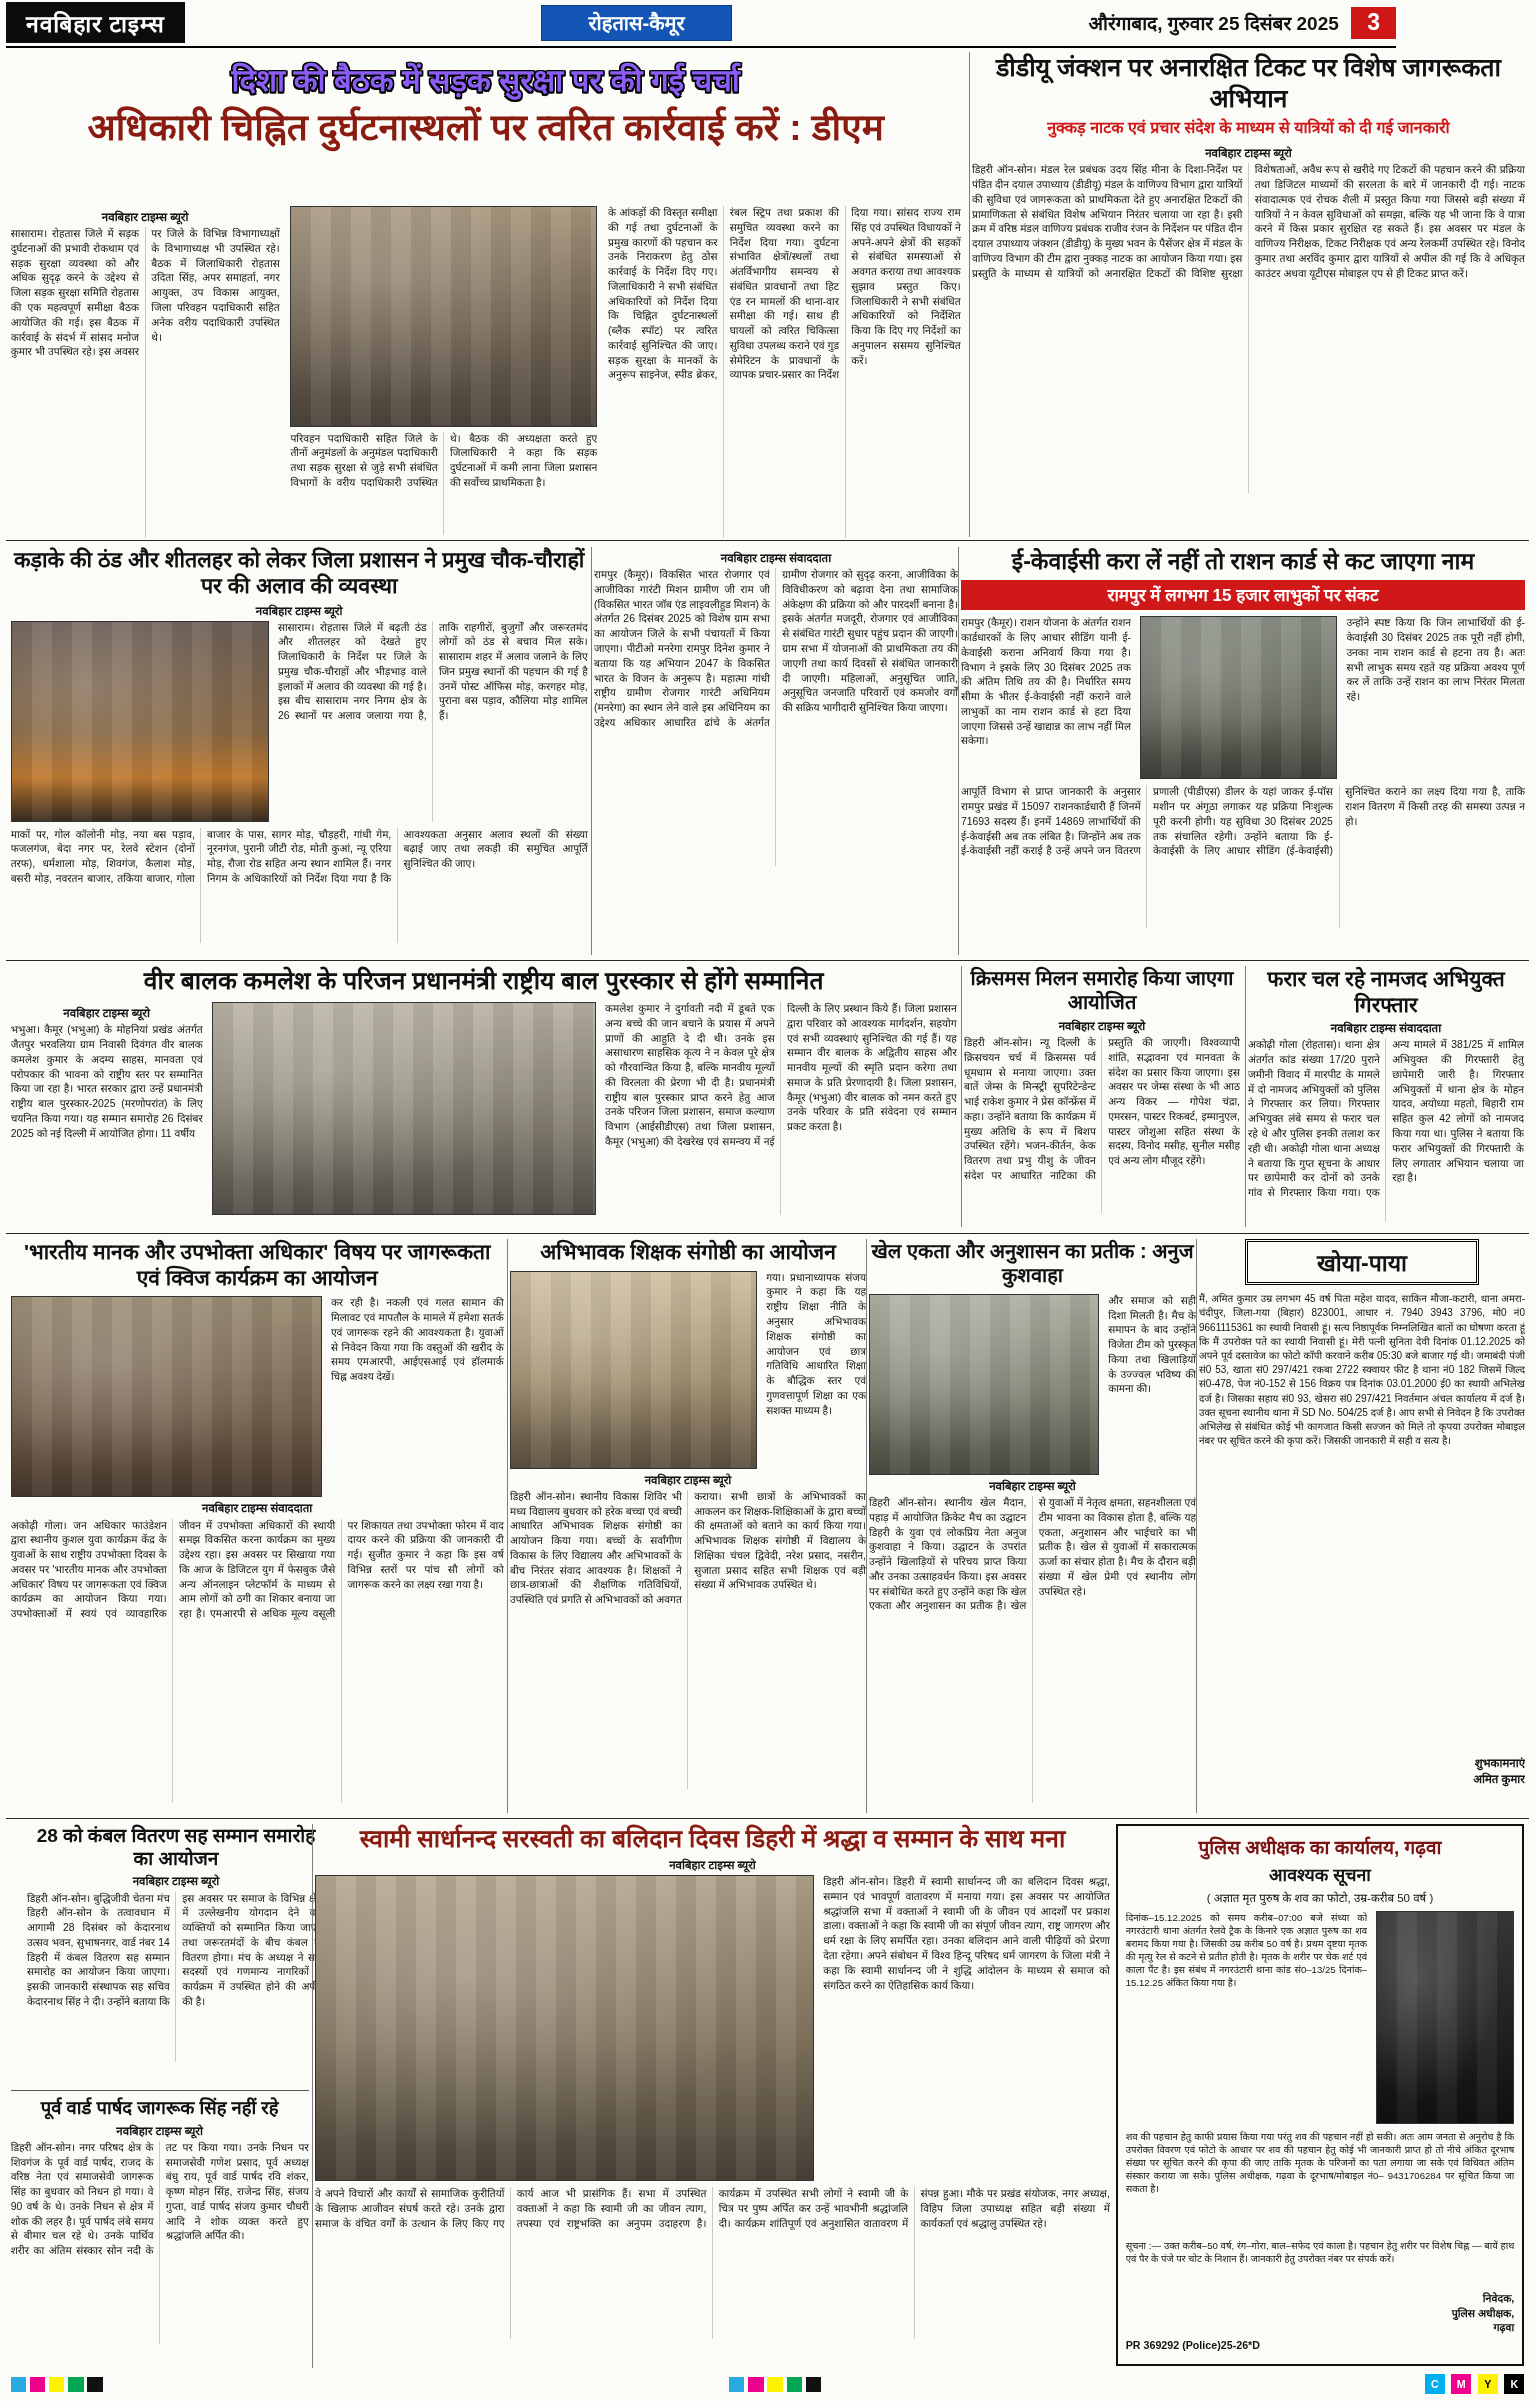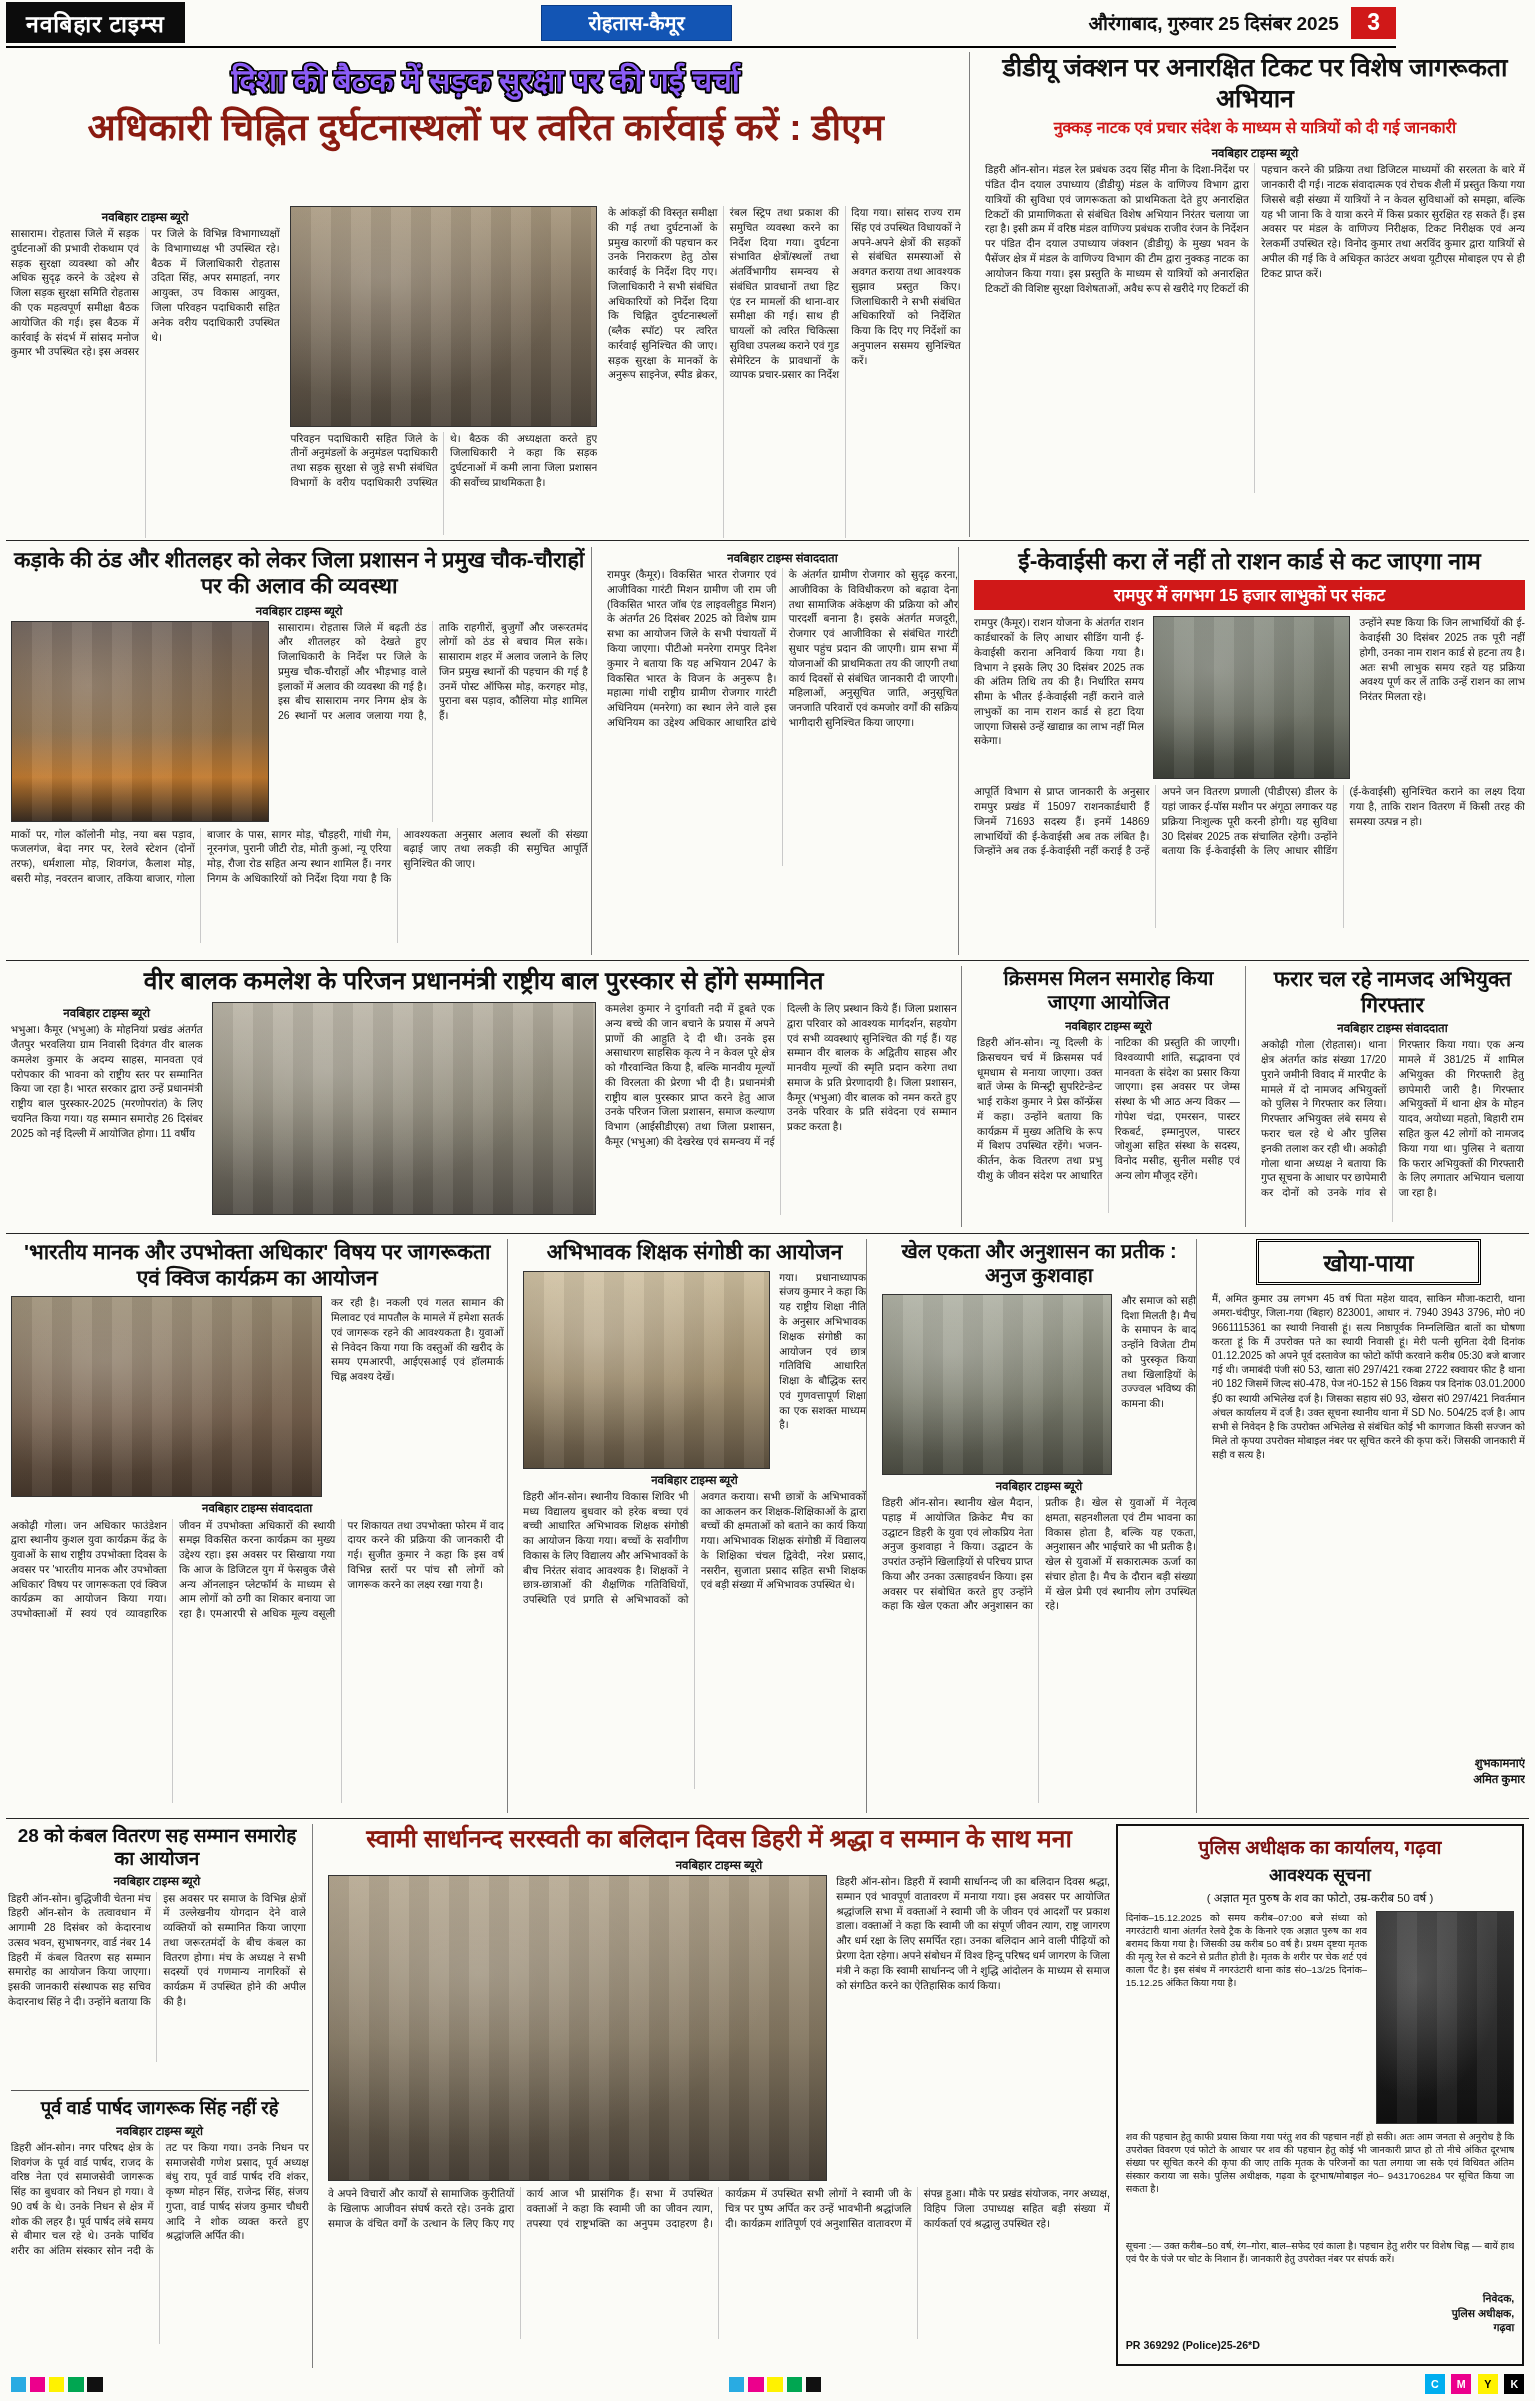--- a/index.html
+++ b/index.html
@@ -19,21 +19,21 @@
   .kicker{font-size:31px;font-weight:800;text-align:center;color:#8b5cf6;
     text-shadow:-1.5px -1.5px 0 #000,1.5px -1.5px 0 #000,-1.5px 1.5px 0 #000,1.5px 1.5px 0 #000,0 -1.5px 0 #000,0 1.5px 0 #000,-1.5px 0 0 #000,1.5px 0 0 #000}
   .lead-hl{font-size:37px;font-weight:800;text-align:center;line-height:1.18}
   .byline{font-weight:700;font-size:11.5px;text-align:center;padding:3.1px 0}
   .bt{font-size:10.4px;line-height:1.42;text-align:justify;overflow:hidden}
   .sm{font-size:9.6px;line-height:1.36}
   .c2{column-count:2;column-gap:12.3px;column-rule:0.8px solid #c9c9c9}
   .c3{column-count:3;column-gap:12.3px;column-rule:0.8px solid #c9c9c9}
   .c4{column-count:4;column-gap:12.3px;column-rule:0.8px solid #c9c9c9}
   .row{display:flex;gap:9.2px}
-  .vline{border-left:0.8px solid #7d7d7d;padding-left:15px}
+  .vline{border-left:0.8px solid #7d7d7d;padding-left:2px}
   .hrule{border-top:1.5px solid #262626;height:0}
   .subhead-red{color:#d01818;font-weight:800;font-size:16px;text-align:center;margin:4.6px 0;line-height:1.25}
   .redbar{background:#d01818;color:#fff;font-weight:800;font-size:17px;text-align:center;padding:3.8px 1.5px;margin-top:4.6px}
   
   .photo{position:relative;border:0.8px solid #333;flex-shrink:0}
   .photo::before{content:"";position:absolute;inset:0;
     background:radial-gradient(ellipse at 30% 32%,rgba(255,255,255,.18),transparent 60%),
     repeating-linear-gradient(90deg,rgba(0,0,0,.07) 0 20px,rgba(255,255,255,.05) 20px 40px)}
   .ph-meeting{background:linear-gradient(180deg,#a9997f 0%,#7d6f5c 45%,#4e463c 100%)}
   .ph-fire{background:linear-gradient(180deg,#6f625a 0%,#8a6a45 55%,#c27a2e 78%,#3a2d22 100%)}
@@ -190,21 +190,21 @@
     <div class="khoya-title-box">खोया-पाया</div>
     <div class="bt" style="font-size:10px;height:458px">मैं, अमित कुमार उम्र लगभग 45 वर्ष पिता महेश यादव, साकिन मौजा-कटारी, थाना अमरा-चंदीपुर, जिला-गया (बिहार) 823001, आधार नं. 7940 3943 3796, मो0 नं0 9661115361 का स्थायी निवासी हूं। सत्य निष्ठापूर्वक निम्नलिखित बातों का घोषणा करता हूं कि मैं उपरोक्त पते का स्थायी निवासी हूं। मेरी पत्नी सुनिता देवी दिनांक 01.12.2025 को अपने पूर्व दस्तावेज का फोटो कॉपी करवाने करीब 05:30 बजे बाजार गई थी। जमाबंदी पंजी सं0 53, खाता सं0 297/421 रकबा 2722 स्क्वायर फीट है थाना नं0 182 जिसमें जिल्द सं0-478, पेज नं0-152 से 156 विक्रय पत्र दिनांक 03.01.2000 ई0 का स्थायी अभिलेख दर्ज है। जिसका सहाय सं0 93, खेसरा सं0 297/421 निवर्तमान अंचल कार्यालय में दर्ज है। उक्त सूचना स्थानीय थाना में SD No. 504/25 दर्ज है। आप सभी से निवेदन है कि उपरोक्त अभिलेख से संबंधित कोई भी कागजात किसी सज्जन को मिले तो कृपया उपरोक्त मोबाइल नंबर पर सूचित करने की कृपा करें। जिसकी जानकारी में सही व सत्य है।</div>
     <div class="khoya-sign">
       <div>शुभकामनाएं</div>
       <div>अमित कुमार</div>
     </div>
   </section>
 
   <div class="abs hrule" style="left:6.1px;top:1818px;width:1523px"></div>
 
-  <section class="abs" style="left:8px;top:1824px;width:298px;height:258px">
+  <section class="abs" style="left:27px;top:1824px;width:298px;height:258px">
     <h2 class="hl" style="font-size:19px">28 को कंबल वितरण सह सम्मान समारोह का आयोजन</h2>
     <div class="byline">नवबिहार टाइम्स ब्यूरो</div>
     <div class="bt c2" style="height:170px">डिहरी ऑन-सोन। बुद्धिजीवी चेतना मंच डिहरी ऑन-सोन के तत्वावधान में आगामी 28 दिसंबर को केदारनाथ उत्सव भवन, सुभाषनगर, वार्ड नंबर 14 डिहरी में कंबल वितरण सह सम्मान समारोह का आयोजन किया जाएगा। इसकी जानकारी संस्थापक सह सचिव केदारनाथ सिंह ने दी। उन्होंने बताया कि इस अवसर पर समाज के विभिन्न क्षेत्रों में उल्लेखनीय योगदान देने वाले व्यक्तियों को सम्मानित किया जाएगा तथा जरूरतमंदों के बीच कंबल का वितरण होगा। मंच के अध्यक्ष ने सभी सदस्यों एवं गणमान्य नागरिकों से कार्यक्रम में उपस्थित होने की अपील की है।</div>
   </section>
 
   <section class="abs" style="left:10.7px;top:2090px;width:298px;height:276px;border-top:0.8px solid #555;padding-top:6.1px">
     <h2 class="hl" style="font-size:18.4px">पूर्व वार्ड पार्षद जागरूक सिंह नहीं रहे</h2>
     <div class="byline">नवबिहार टाइम्स ब्यूरो</div>
     <div class="bt c2" style="height:203px">डिहरी ऑन-सोन। नगर परिषद क्षेत्र के शिवगंज के पूर्व वार्ड पार्षद, राजद के वरिष्ठ नेता एवं समाजसेवी जागरूक सिंह का बुधवार को निधन हो गया। वे 90 वर्ष के थे। उनके निधन से क्षेत्र में शोक की लहर है। पूर्व पार्षद लंबे समय से बीमार चल रहे थे। उनके पार्थिव शरीर का अंतिम संस्कार सोन नदी के तट पर किया गया। उनके निधन पर समाजसेवी गणेश प्रसाद, पूर्व अध्यक्ष बंधु राय, पूर्व वार्ड पार्षद रवि शंकर, कृष्ण मोहन सिंह, राजेन्द्र सिंह, संजय गुप्ता, वार्ड पार्षद संजय कुमार चौधरी आदि ने शोक व्यक्त करते हुए श्रद्धांजलि अर्पित की।</div>
   </section>

